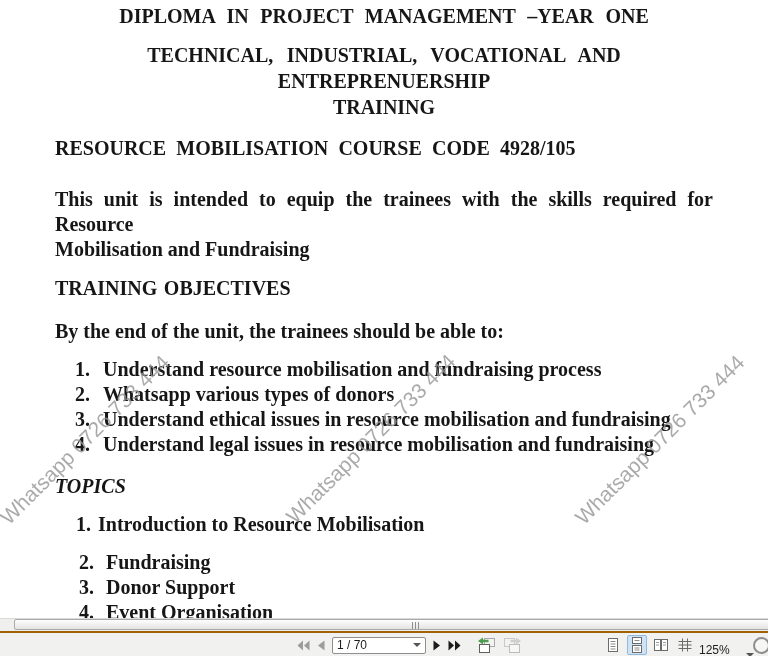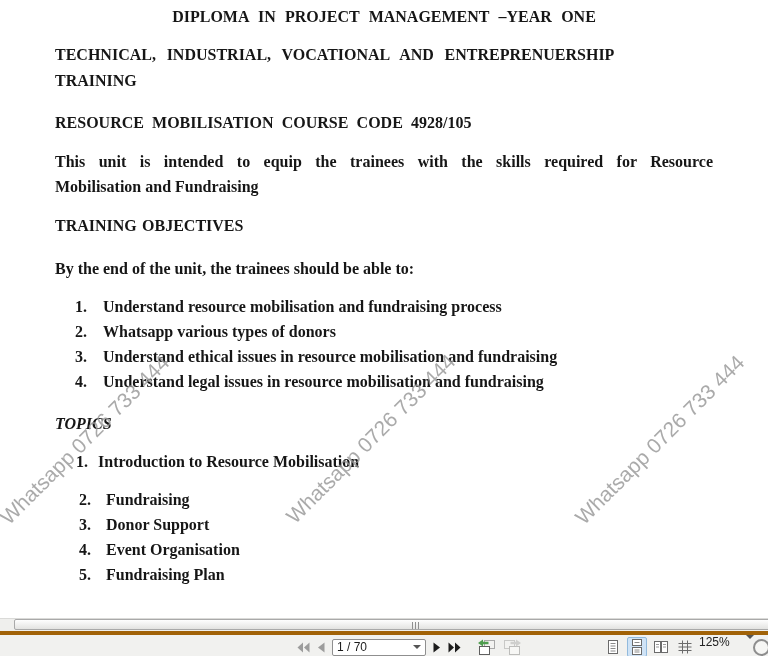--- a/index.html
+++ b/index.html
@@ -6,26 +6,26 @@
   html, body { width: 768px; height: 656px; overflow: hidden; }
   body { background: #fff; font-family: "Liberation Serif", serif; }
 
   .viewer { width: 768px; height: 656px; display: flex; flex-direction: column; }
 
   
   .doc { position: relative; height: 618px; overflow: hidden; background: #fff; }
   .page {
     position: relative; z-index: 1;
     padding: 4px 55px 0 55px;
-    color: #161616; font-weight: bold; font-size: 16px; line-height: 25px;
+    color: #161616; font-weight: bold; font-size: 20px; line-height: 25px;
   }
   .t1 { text-align: center; word-spacing: 0.33em; }
-  .t2 { margin-top: 13px; word-spacing: 0.42em; line-height: 26px; }
+  .t2 { margin-top: 13px; text-align: center; word-spacing: 0.42em; line-height: 26px; }
   .course { margin-top: 16px; word-spacing: 0.26em; }
-  .intro-l1 { margin-top: 14px; text-align: justify; text-align-last: justify; }
+  .intro-l1 { margin-top: 26px; text-align: justify; text-align-last: justify; }
   .genobj { margin-top: 14px; word-spacing: 0.08em; }
   .lead { margin-top: 18px; }
   .list { margin-top: 13px; }
   .li { display: flex; margin-left: 20px; }
   .li .num { flex: none; width: 28px; }
   .topics-h { margin-top: 17px; font-style: italic; }
   .t-li { display: flex; margin-left: 24px; }
   .t-li .num { flex: none; width: 27px; }
   .t-li.first { margin-top: 13px; margin-left: 21px; }
   .t-li.first .num { width: 22px; }
@@ -46,40 +46,40 @@
   .hthumb {
     position: absolute; left: 14px; right: -8px; top: 0; height: 11px;
     background: linear-gradient(#fefefe, #e3e3e1);
     border: 1px solid #a9a9a9; border-radius: 2px;
   }
   .hgrip { position: absolute; left: 397px; top: 2px; display: flex; }
   .hgrip i { display: block; width: 1px; height: 7px; background: #8f8f8f; margin-right: 2px; }
 
   
   .toolbar {
-    position: relative; height: 25px; background: #f1f1ef; border-top: 4px solid #a16207;
+    position: relative; height: 25px; background: #f1f1ef; border-top: 2px solid #a16207;
     font-family: "Liberation Sans", sans-serif; font-size: 12px; color: #222;
   }
   .nav { position: absolute; left: 296px; top: 0; height: 24px; display: flex; align-items: center; gap: 7px; }
   .tb-btn { display: flex; align-items: center; justify-content: center; cursor: default; }
   .tb-btn svg { display: block; }
   .page-input {
     width: 94px; height: 17px; background: #fff; border: 1px solid #8f8f8f; border-radius: 2px;
     display: flex; align-items: center; padding: 0 4px; gap: 4px;
   }
   .page-input .val { flex: 1 1 auto; font-size: 12px; color: #1c1c1c; }
   .caret-down {
     width: 0; height: 0; border-left: 4px solid transparent; border-right: 4px solid transparent;
     border-top: 4px solid #555;
   }
   .views { position: absolute; left: 603px; top: 2px; display: flex; align-items: center; gap: 4px; }
   .view-btn { width: 20px; height: 20px; display: flex; align-items: center; justify-content: center;
     border: 1px solid transparent; border-radius: 2px; }
   .view-btn.sel { background: #cfe3f6; border-color: #92badd; }
-  .zoomctl { position: absolute; left: 699px; top: 0; height: 24px; display: flex; align-items: flex-start; gap: 16px; }
+  .zoomctl { position: absolute; left: 699px; top: 0; height: 24px; display: flex; align-items: flex-end; gap: 16px; }
   .zoom-out-circle {
     position: absolute; left: 753px; top: 4px; width: 17px; height: 17px;
     border: 2px solid #8e8e8e; border-radius: 50%; background: #f6f6f4;
   }
 </style>
 </head>
 <body>
 
 <div class="viewer">
 

